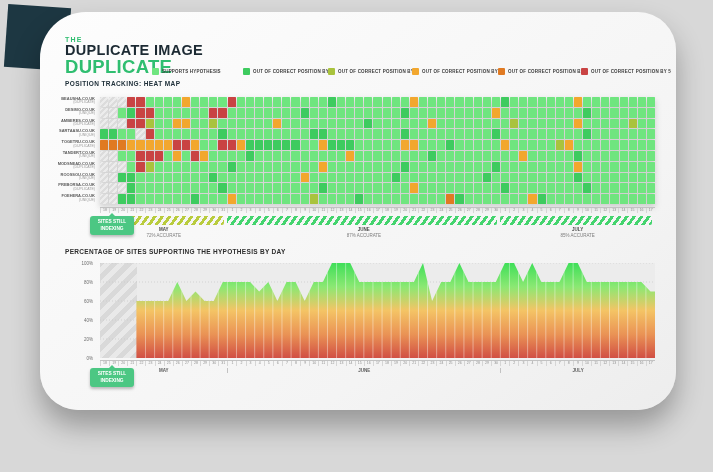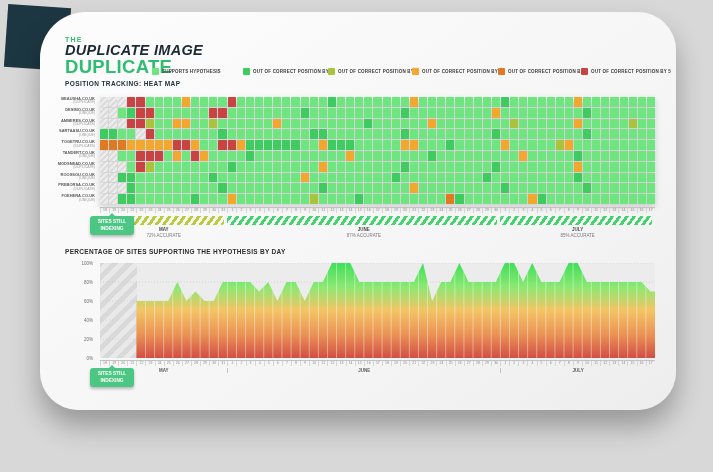--- a/index.html
+++ b/index.html
@@ -5,21 +5,21 @@
   * { margin:0; padding:0; box-sizing:border-box; }
   body { font-family:"Liberation Sans", sans-serif; }
   .page { position:relative; width:713px; height:472px; background:#d8d8d8; overflow:hidden; }
   .corner-square { position:absolute; left:6px; top:6px; width:63px; height:63px; background:#1d3742; transform:rotate(4deg); }
   .card { position:absolute; left:40px; top:12px; width:636px; height:398px;
           background:linear-gradient(145deg,#fdfdfd 0%,#f4f4f4 70%,#ededed 100%);
           border-radius:46px 38px 38px 38px; box-shadow:0 16px 28px rgba(0,0,0,.30); }
   
   .logo { position:absolute; left:25px; top:24px; }
   .logo .the { color:#2fbe70; font-size:7px; font-weight:bold; letter-spacing:1.2px; }
-  .logo .t1 { color:#1c2a33; font-size:14.5px; font-weight:bold; letter-spacing:.3px; line-height:1.05;font-style:italic; }
+  .logo .t1 { color:#1c2a33; font-size:14.5px; font-weight:bold; letter-spacing:.3px; line-height:1.05; }
   .logo .t2 { color:#2fbe70; font-size:18.5px; font-weight:bold; letter-spacing:.3px; line-height:1; }
   .logo .t3 { color:#20313b; font-size:6.5px; font-weight:bold; letter-spacing:.4px; margin-top:3px; }
   
   .legend-item { position:absolute; top:56px; display:flex; align-items:center; }
   .legend-swatch { width:7px; height:7px; border-radius:1px; flex:none; }
   .legend-label { font-size:4.5px; font-weight:bold; color:#3a3a3a; margin-left:3px; letter-spacing:.2px; }
   
   .hm-labels { position:absolute; left:0; top:85px; width:58px; }
   .hm-label { height:10.8px; text-align:right; padding-right:3px; line-height:1.1; }
   .hm-label .main { font-size:4px; font-weight:bold; color:#5a5a5a; }

